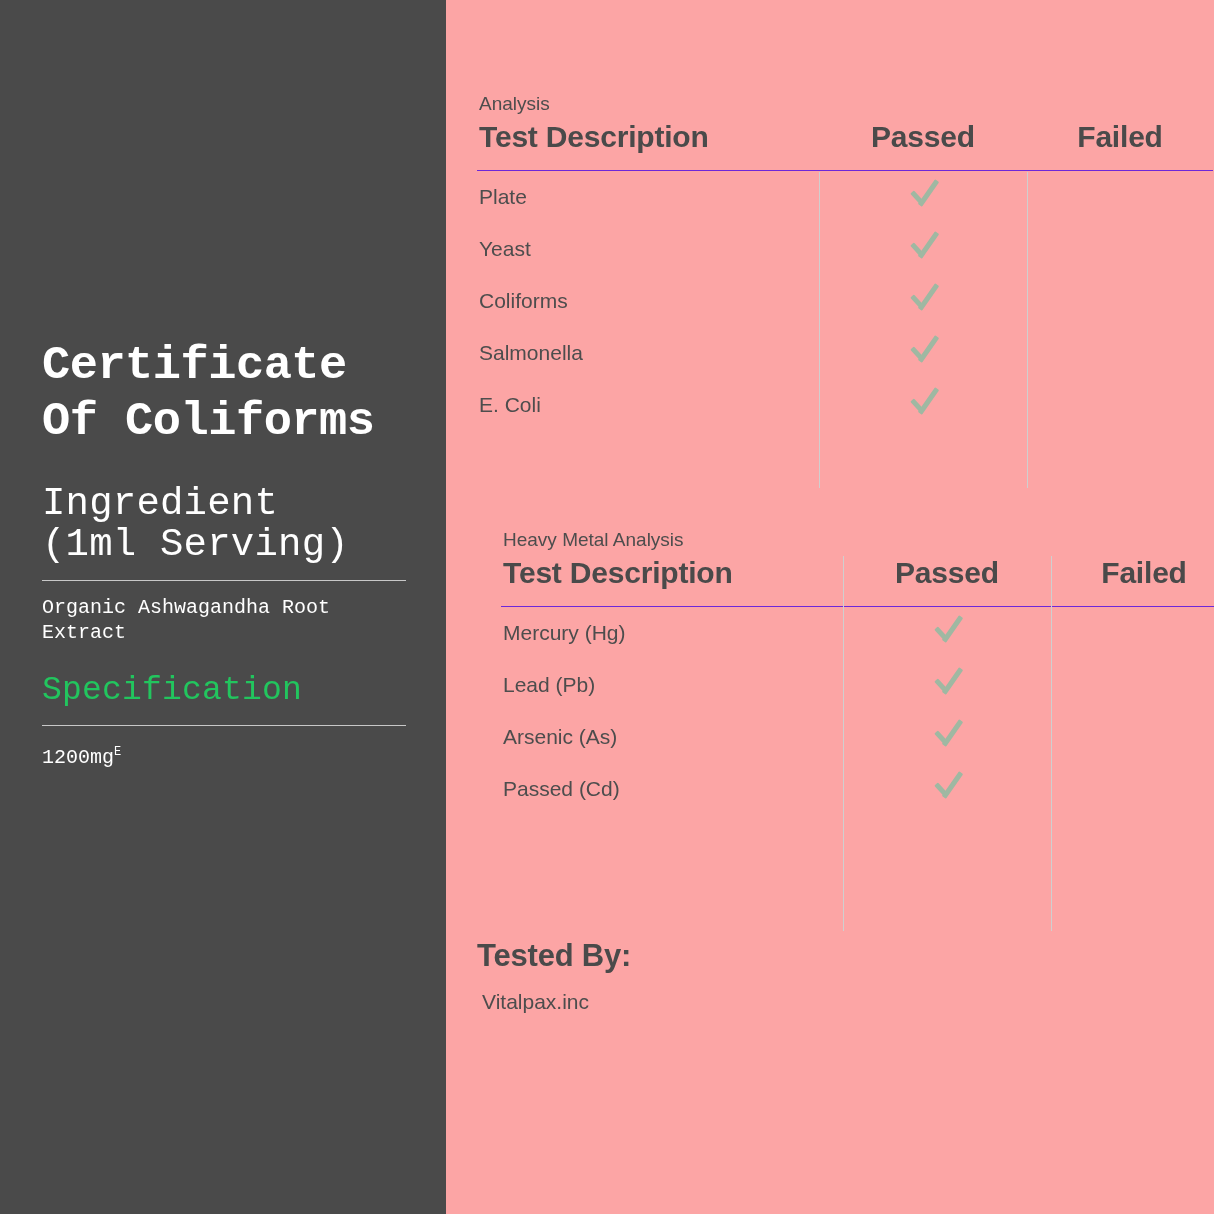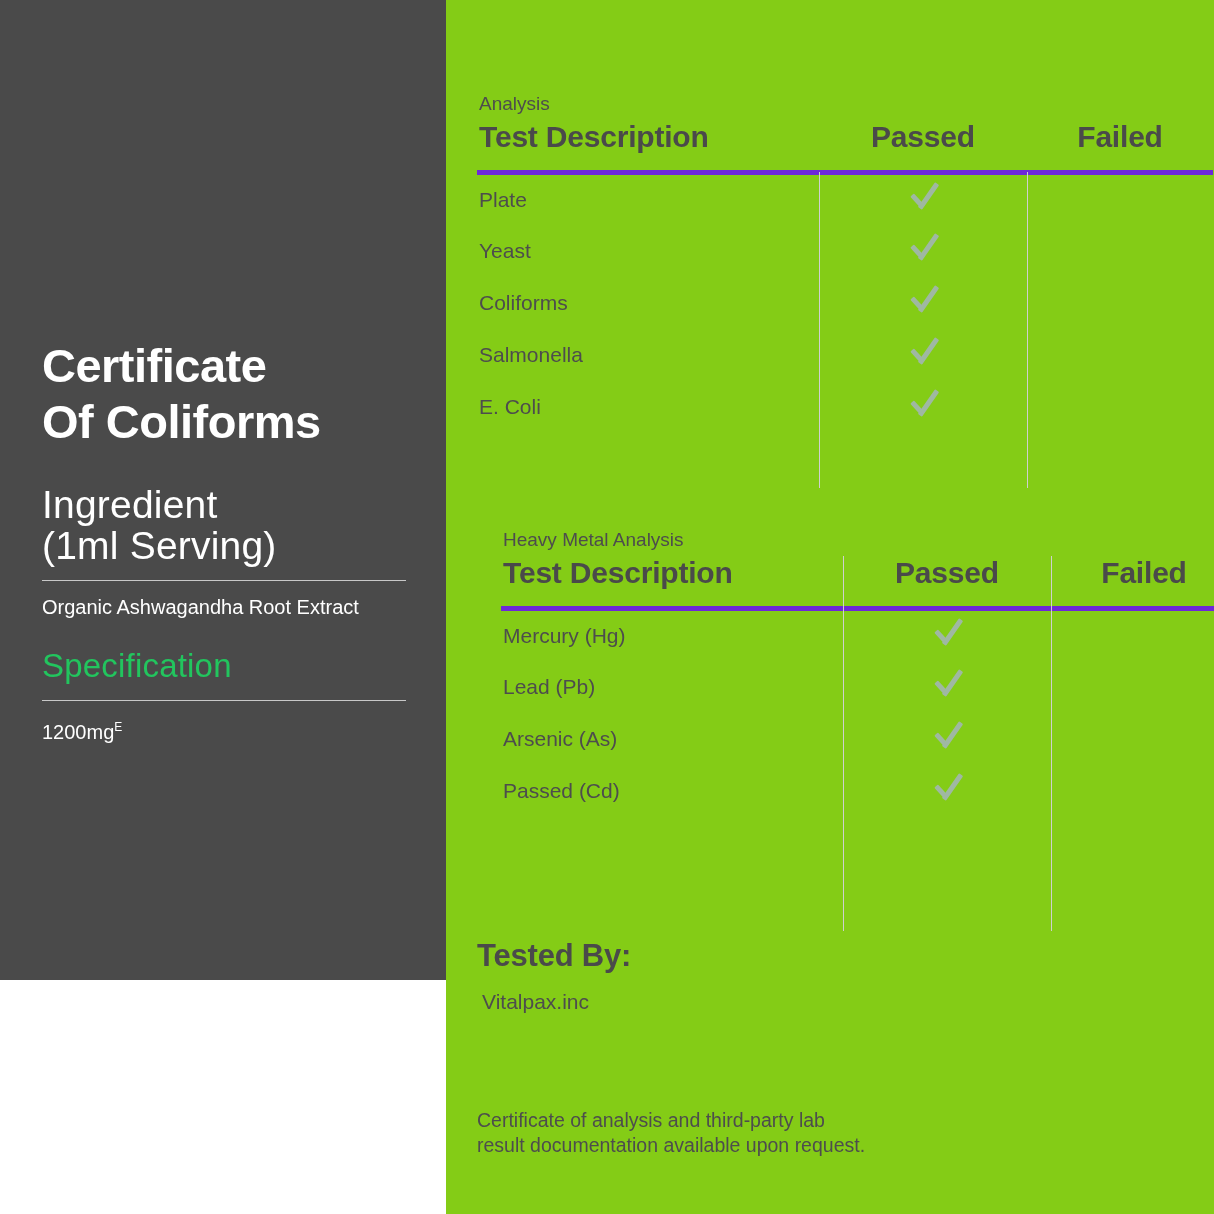--- a/index.html
+++ b/index.html
@@ -13,25 +13,26 @@
   .page {
     position: relative;
     width: 1214px;
     height: 1214px;
     display: flex;
   }
 
   
   .sidebar {
     width: 446px;
-    height: 980px;
+    height: 1214px;
     background: #4a4a4a;
     color: #ffffff;
     position: relative;
     flex: 0 0 446px;
+    font-family: Liberation Mono, monospace;
   }
   .sidebar-inner {
     position: absolute;
     left: 42px;
     top: 338px;
     width: 366px;
   }
   .coa-title {
     font-size: 47px;
     line-height: 56px;
@@ -74,21 +75,21 @@
   }
   .sb-spec-value sup {
     font-size: 12px;
     vertical-align: super;
   }
 
   
   .content {
     flex: 1 1 auto;
     position: relative;
-    background: #84cc16;
+    background: #fca5a5;
     color: #4a4a4a;
   }
 
   .section {
     position: absolute;
     left: 31px;
     width: 736px;
   }
   #section-analysis { top: 92px; }
   #section-heavy { top: 528px; margin-left: 24px; }
@@ -124,21 +125,21 @@
   col.c-fail { width: 186px; }
 
   table.coa-table tbody tr td {
     font-size: 21px;
     color: #4d4d4d;
     height: 52px;
     vertical-align: middle;
     padding-left: 2px;
     border-top: 1px solid transparent;
   }
-  table.coa-table thead tr th { border-bottom: 5px solid #6d28d9; }
+  table.coa-table thead tr th { border-bottom: 1px solid #6d28d9; }
   table.coa-table tbody td.mark {
     text-align: center;
     padding-left: 0;
   }
   .vline-pass, .vline-fail {
     position: absolute;
     width: 1px;
     background: #cfcfcf;
   }
 
@@ -319,19 +320,15 @@
           </tbody>
         </table>
       </div>
     </section>
 
     <div class="tested-by">
       <div class="tested-by-title">Tested By:</div>
       <div class="tested-by-name">Vitalpax.inc</div>
     </div>
 
-    <div class="footnote">
-      <div>Certificate of analysis and third-party lab</div>
-      <div>result documentation available upon request.</div>
-    </div>
 
   </main>
 </div>
 
 </body></html>

